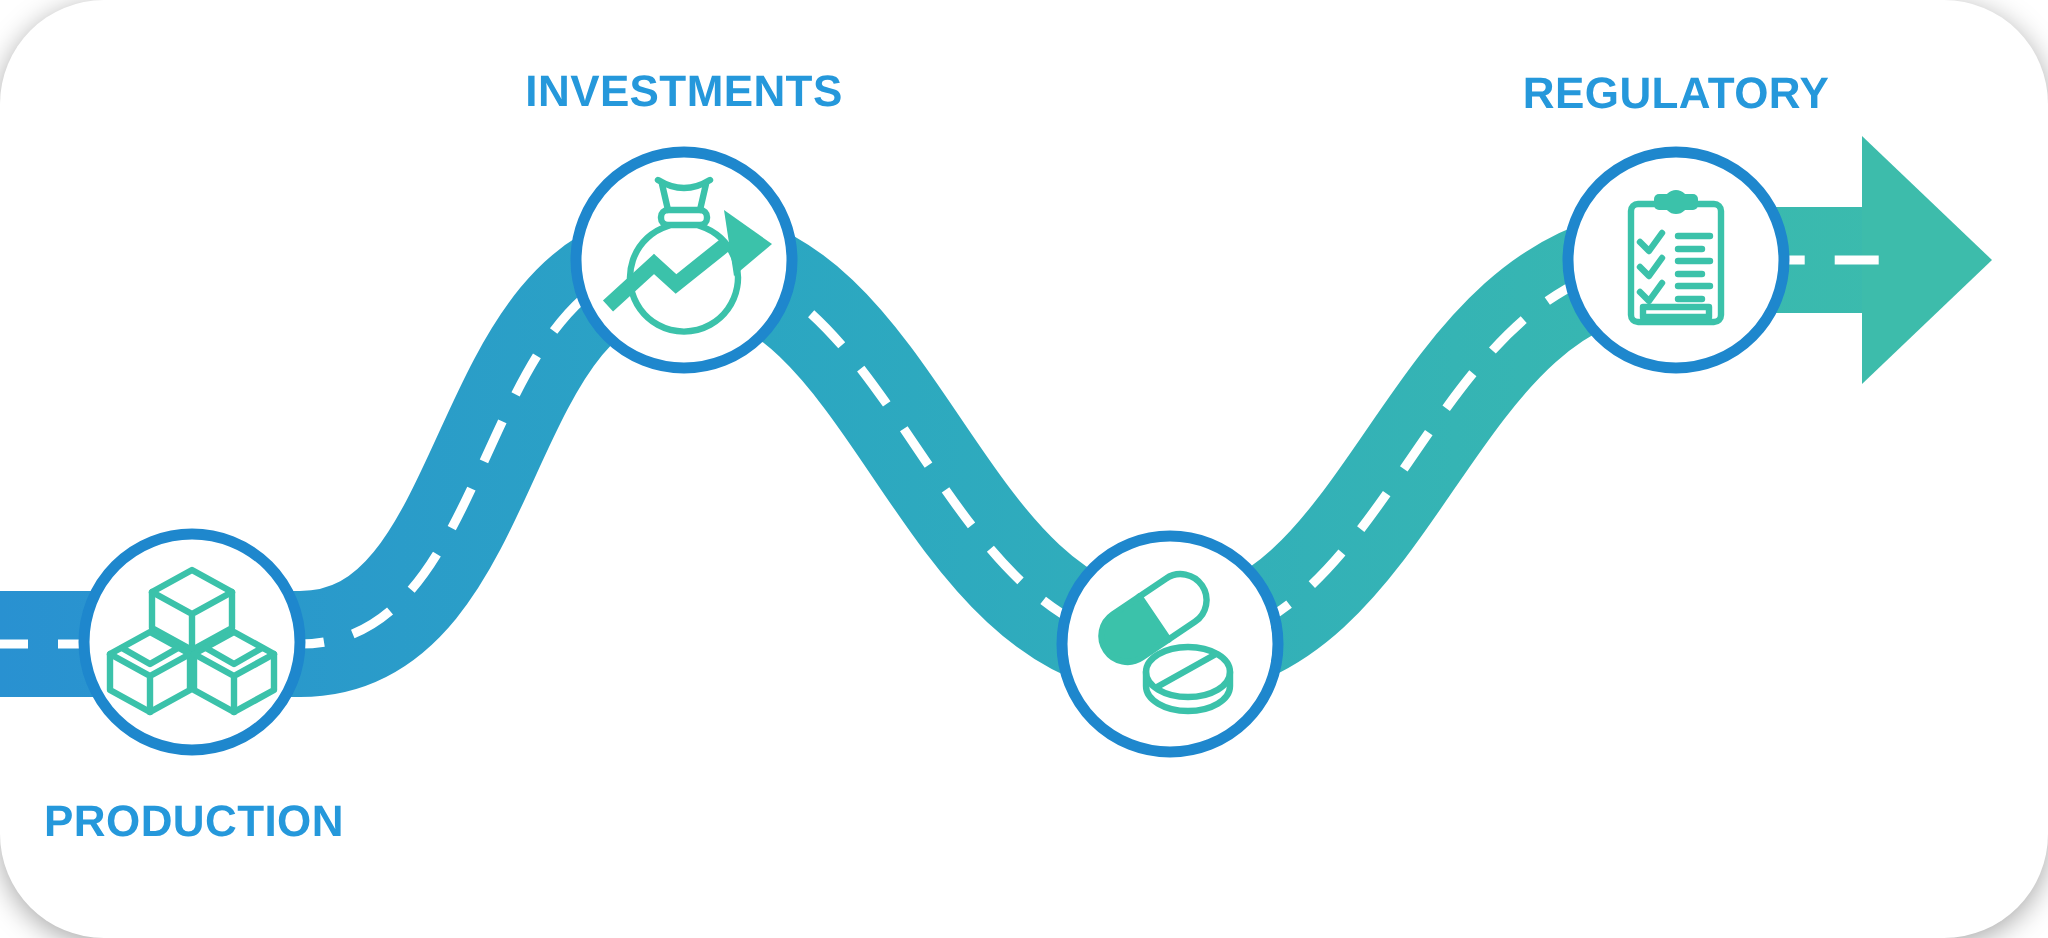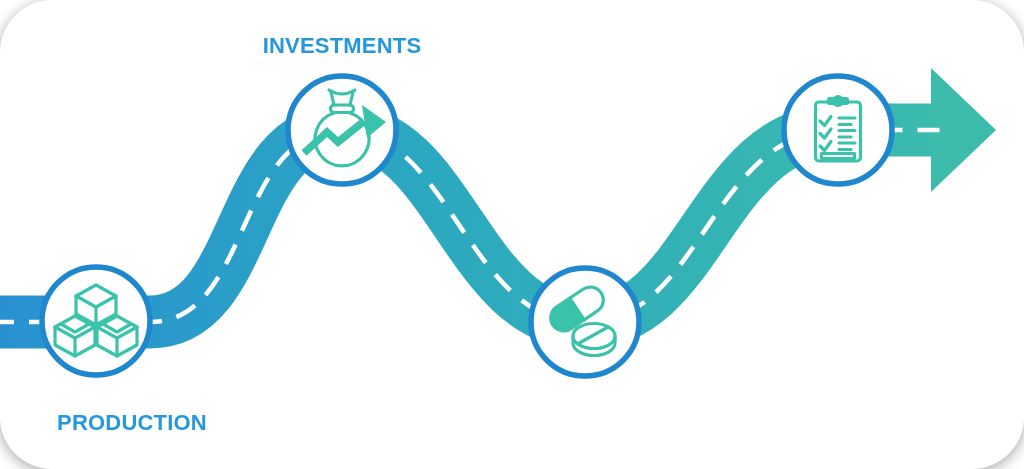--- a/index.html
+++ b/index.html
@@ -158,18 +158,19 @@
         <path class="icon-stroke" d="M-18,2.5 l4.5,4.5 l6.5,-9"></path>
         <path class="icon-stroke" d="M-18,15 l4.5,4.5 l6.5,-9"></path>
         <path class="icon-stroke" d="M1,-13 H17 M1,-6.5 H13"></path>
         <path class="icon-stroke" d="M1,-0.5 H17 M1,6 H13"></path>
         <path class="icon-stroke" d="M1,12 H17 M1,18.5 H13"></path>
         <rect class="icon-stroke" x="-16.5" y="22.5" width="33" height="5" stroke-width="2.6"></rect>
       </g>
     </g>
   </svg>
 
-  <div class="stage-label" style="left:97px; top:410px;margin-left:35px;">PRODUCTION</div>
+  <div class="stage-label" style="left:97px; top:398px;">PRODUCTION</div>
 
   <div class="stage-label" style="left:342px; top:33px;">INVESTMENTS</div>
 
 
+  <div class="stage-label" style="left:838px; top:34px;">REGULATORY</div>
 </div>
 
 </body></html>

